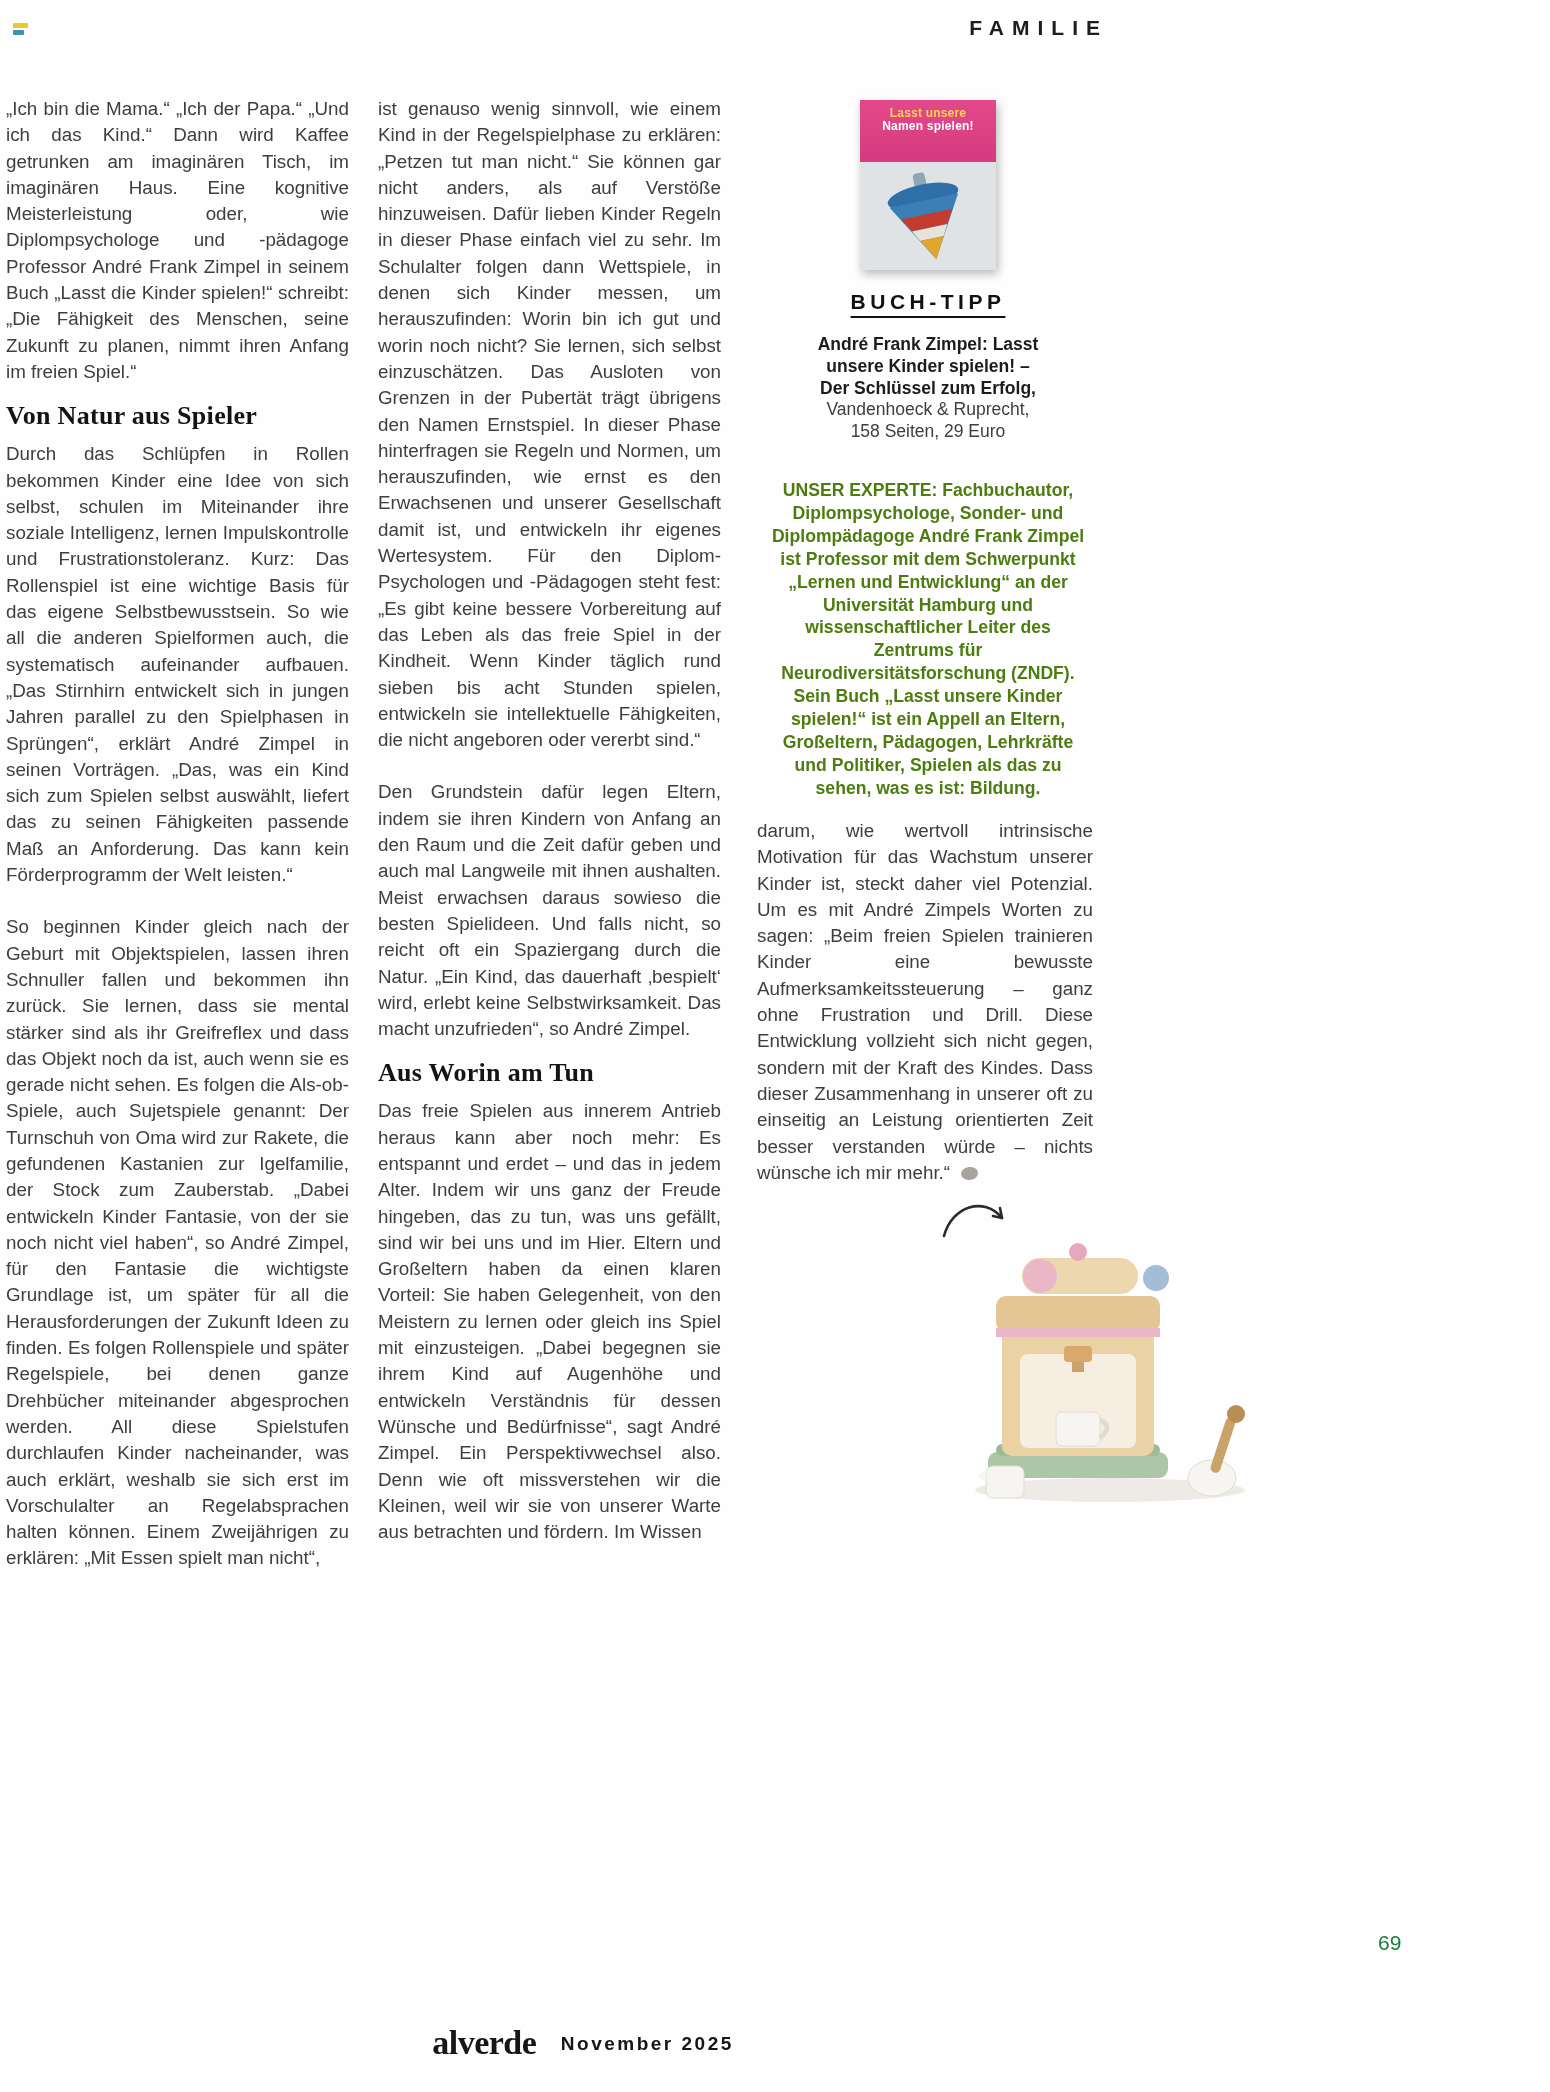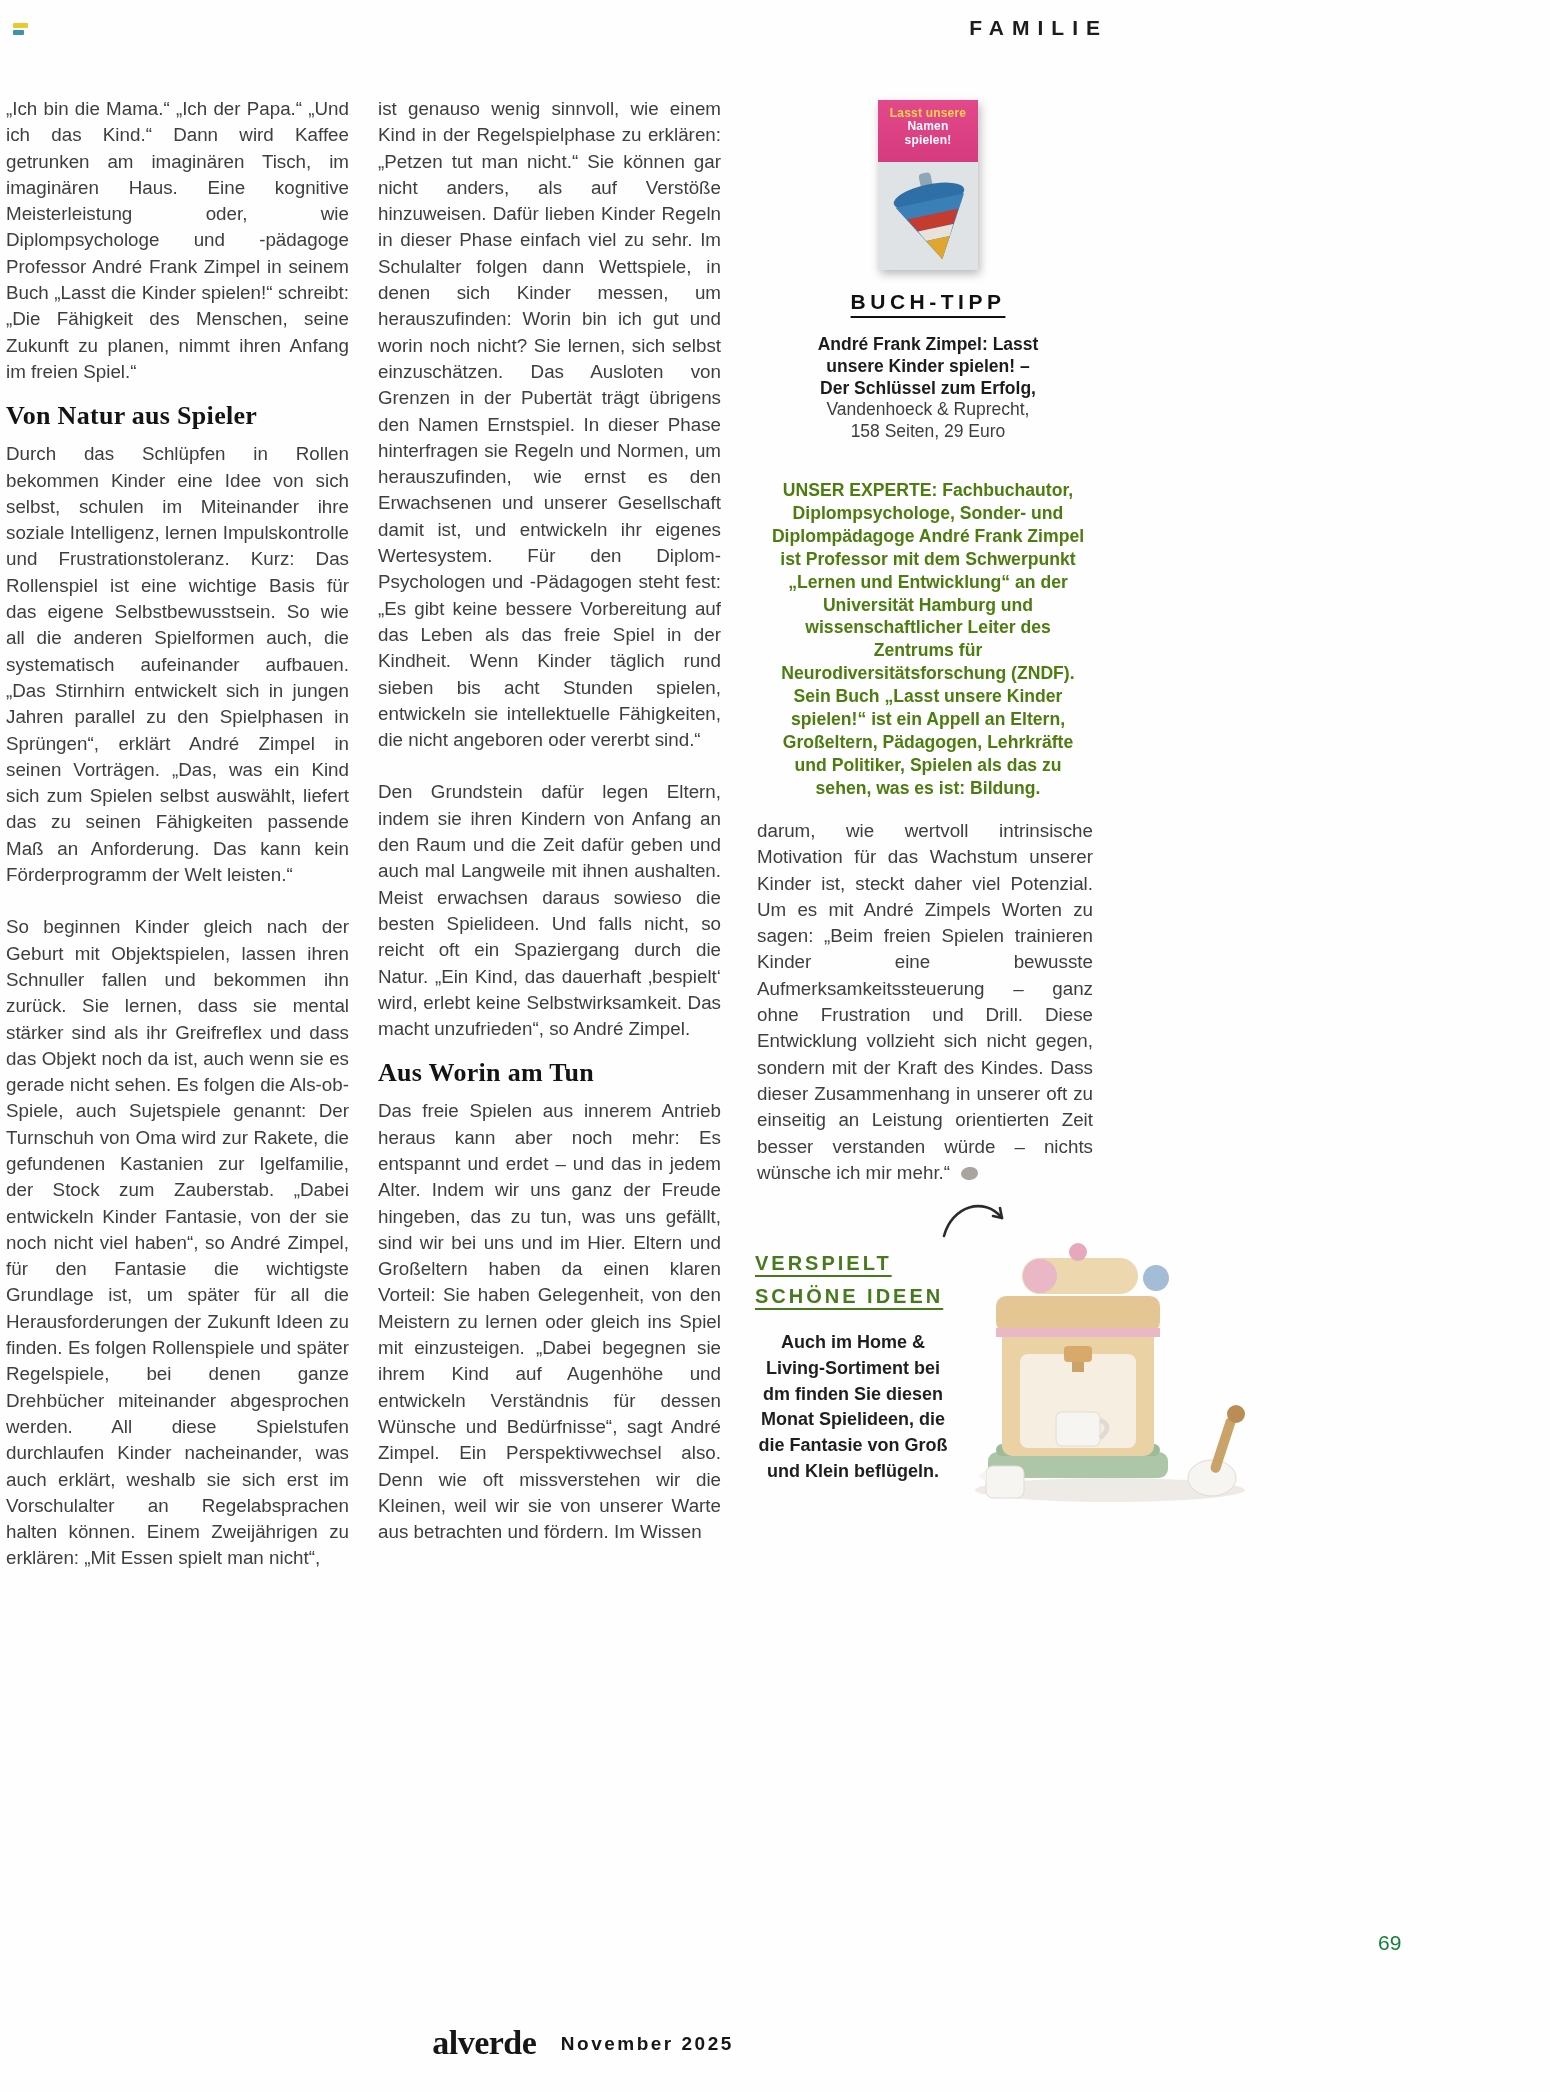--- a/index.html
+++ b/index.html
@@ -38,21 +38,21 @@
     hyphens:auto;-webkit-hyphens:auto;color:#3e3e3e;
   }
   .col3-body p{margin:0;}
   .pebble{
     display:inline-block;width:17px;height:13px;background:#a9a49d;
     border-radius:50% 50% 48% 52%;margin-left:6px;vertical-align:-1px;transform:rotate(-8deg);
   }
   
   .sidebar{position:absolute;left:763px;top:96px;width:330px;text-align:center;color:#1c1c1c;}
   .book-cover{
-    position:relative;width:100px;height:170px;margin:4px auto 20px auto;
+    position:relative;width:136px;height:170px;margin:4px auto 20px auto;
     box-shadow:2px 4px 9px rgba(0,0,0,.28);background:#dfe3e6;overflow:hidden;
   }
   .cover-top{
     background:linear-gradient(180deg,#e2498a 0%,#d63a7f 100%);
     height:62px;padding:7px 6px 4px 6px;box-sizing:border-box;
   }
   .cover-title{
     font-size:12px;font-weight:800;line-height:1.12;color:#f7d64b;letter-spacing:.2px;
   }
   .cover-title .ct2{color:#ffffff;}
@@ -151,27 +151,20 @@
     <p class="expert">UNSER EXPERTE: Fachbuchautor, Diplompsychologe, Sonder- und Diplompädagoge André Frank Zimpel ist Professor mit dem Schwerpunkt „Lernen und Entwicklung“ an der Universität Hamburg und wissenschaftlicher Leiter des Zentrums für Neurodiversitätsforschung (ZNDF). Sein Buch „Lasst unsere Kinder spielen!“ ist ein Appell an Eltern, Großeltern, Pädagogen, Lehrkräfte und Politiker, Spielen als das zu sehen, was es ist: Bildung.</p>
   </div>
 
   <div class="col3-body">
     <p>
       <span>darum, wie wertvoll intrinsische Motivation für das Wachstum unserer Kinder ist, steckt daher viel Potenzial. Um es mit André Zimpels Worten zu sagen: „Beim freien Spielen trainieren Kinder eine bewusste Aufmerksamkeitssteuerung – ganz ohne Frustration und Drill. Diese Entwicklung vollzieht sich nicht gegen, sondern mit der Kraft des Kindes. Dass dieser Zusammenhang in unserer oft zu einseitig an Leistung orientierten Zeit besser verstanden würde – nichts wünsche ich mir mehr.“</span>
       <span class="pebble"></span>
     </p>
   </div>
 
-  <div class="promo">
-    <div class="promo-heading">
-      <span>VERSPIELT</span><br>
-      <span>SCHÖNE IDEEN</span>
-    </div>
-    <p class="promo-text">Auch im Home &amp; Living-Sortiment bei dm finden Sie diesen Monat Spielideen, die die Fantasie von Groß und Klein beflügeln.</p>
-  </div>
 
   <svg class="promo-arrow" width="76" height="56" viewBox="0 0 76 56">
     <path d="M6 44 C 14 14, 46 4, 64 26" fill="none" stroke="#2b2b2b" stroke-width="2.6" stroke-linecap="round"></path>
     <path d="M64 26 L55 24 M64 26 L62 16" fill="none" stroke="#2b2b2b" stroke-width="2.6" stroke-linecap="round"></path>
   </svg>
 
   <svg class="toy-image" width="298" height="270" viewBox="0 0 298 270">
     <ellipse cx="150" cy="252" rx="135" ry="12" fill="#eeebe6"></ellipse>
 
     <rect x="28" y="214" width="180" height="26" rx="9" fill="#aec6a8"></rect>

